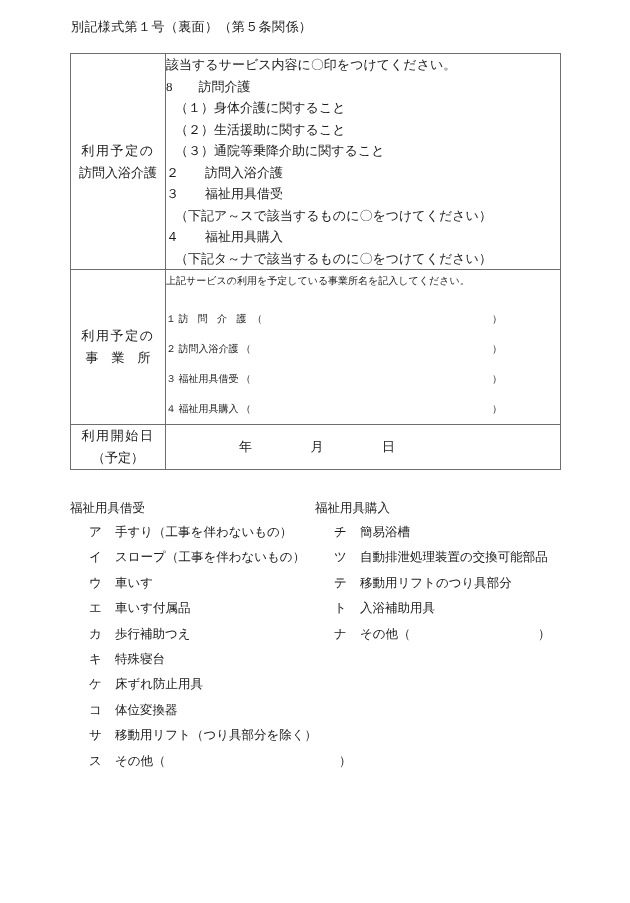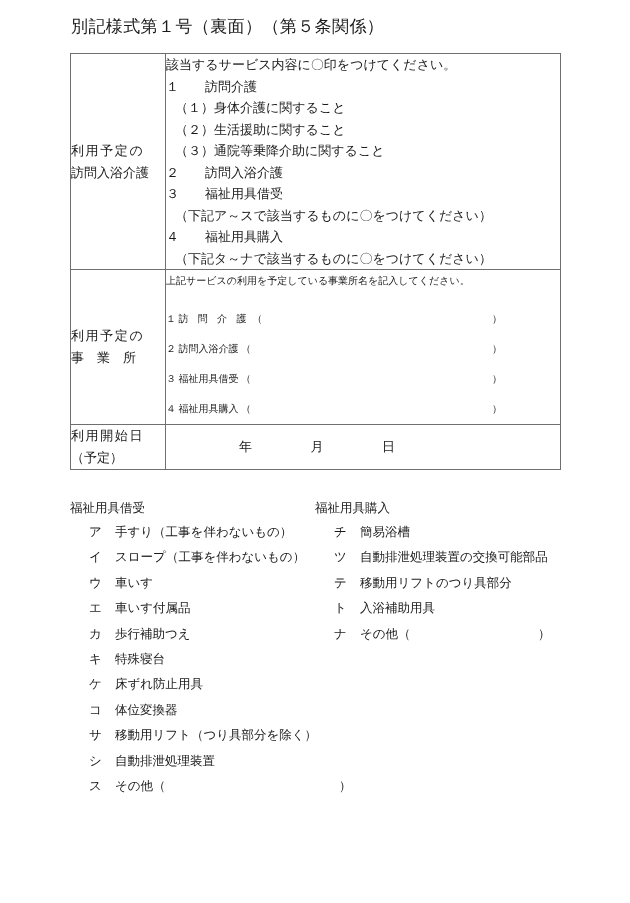--- a/index.html
+++ b/index.html
@@ -23,21 +23,21 @@
     width: 630px;
     height: 903px;
     overflow: hidden;
   }
 
   
   .doc-title {
     position: absolute;
     left: 71px;
     top: 17px;
-    font-size: 17px;
+    font-size: 13px;
     line-height: 20px;
     letter-spacing: 0.4px;
     white-space: nowrap;
   }
 
   
   .form-table {
     position: absolute;
     left: 70px;
     top: 53px;
@@ -47,21 +47,21 @@
   }
   .form-table td {
     border: 1px solid #6f6f6f;
     vertical-align: middle;
     padding: 0;
   }
   .col-label { width: 95px; }
   .col-body  { width: 395px; }
 
   .label-cell {
-    text-align: left;
+    text-align: center;
     font-size: 13px;
     line-height: 22px;
     padding: 4px 2px;
   }
   .label-line { white-space: nowrap; display: block; }
   .label-wide { letter-spacing: 1.6px; }
 
   .body-cell {
     padding: 9px 10px 10px 11px;
     font-size: 13px;
@@ -167,21 +167,21 @@
     </colgroup>
     <tbody>
 
       <tr>
         <td class="label-cell">
           <span class="label-line label-wide">利用予定の</span>
           <span class="label-line">訪問入浴介護</span>
         </td>
         <td class="body-cell">
           <span class="ln">該当するサービス内容に〇印をつけてください。</span>
-          <span class="ln indent-1">１　　訪問介護</span>
+          <span class="ln indent-1">8　　訪問介護</span>
           <span class="ln indent-2">（１）身体介護に関すること</span>
           <span class="ln indent-2">（２）生活援助に関すること</span>
           <span class="ln indent-2">（３）通院等乗降介助に関すること</span>
           <span class="ln indent-1">２　　訪問入浴介護</span>
           <span class="ln indent-1">３　　福祉用具借受</span>
           <span class="ln indent-2">（下記ア～スで該当するものに〇をつけてください）</span>
           <span class="ln indent-1">４　　福祉用具購入</span>
           <span class="ln indent-2">（下記タ～ナで該当するものに〇をつけてください）</span>
         </td>
       </tr>
@@ -269,23 +269,20 @@
       <span class="list-item">
         <span class="mk">ケ</span><span>床ずれ防止用具</span>
       </span>
       <span class="list-item">
         <span class="mk">コ</span><span>体位変換器</span>
       </span>
       <span class="list-item">
         <span class="mk">サ</span><span>移動用リフト（つり具部分を除く）</span>
       </span>
       <span class="list-item">
-        <span class="mk">シ</span><span>自動排泄処理装置</span>
-      </span>
-      <span class="list-item">
         <span class="mk">ス</span><span>その他（</span>
         <span class="paren-close">）</span>
       </span>
     </div>
 
     <div class="list-col col-right">
       <span class="list-head">福祉用具購入</span>
 
       <span class="list-item">
         <span class="mk">チ</span><span>簡易浴槽</span>

